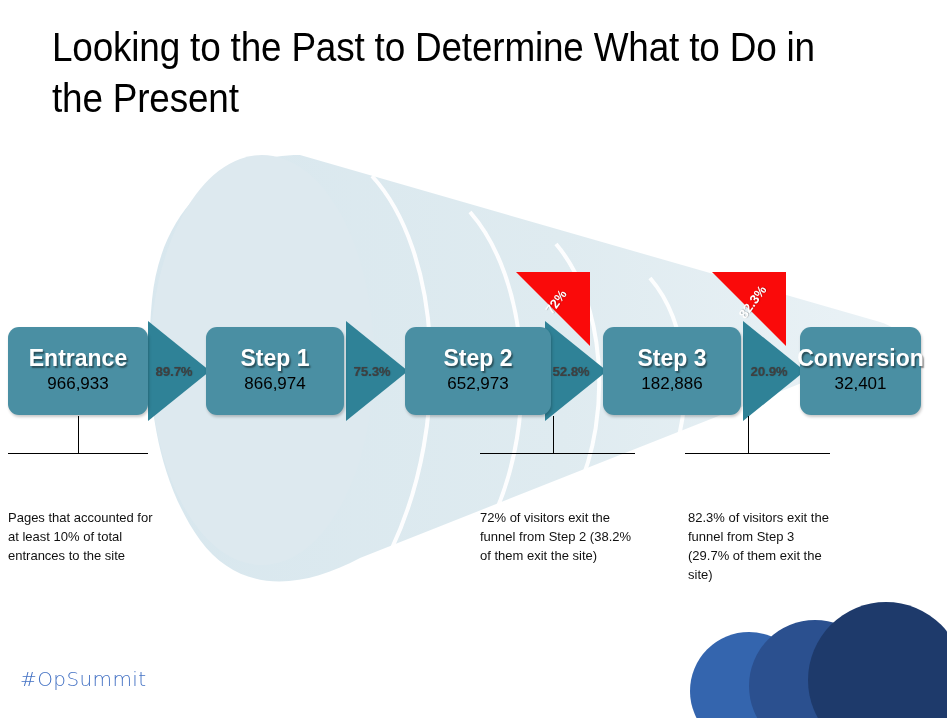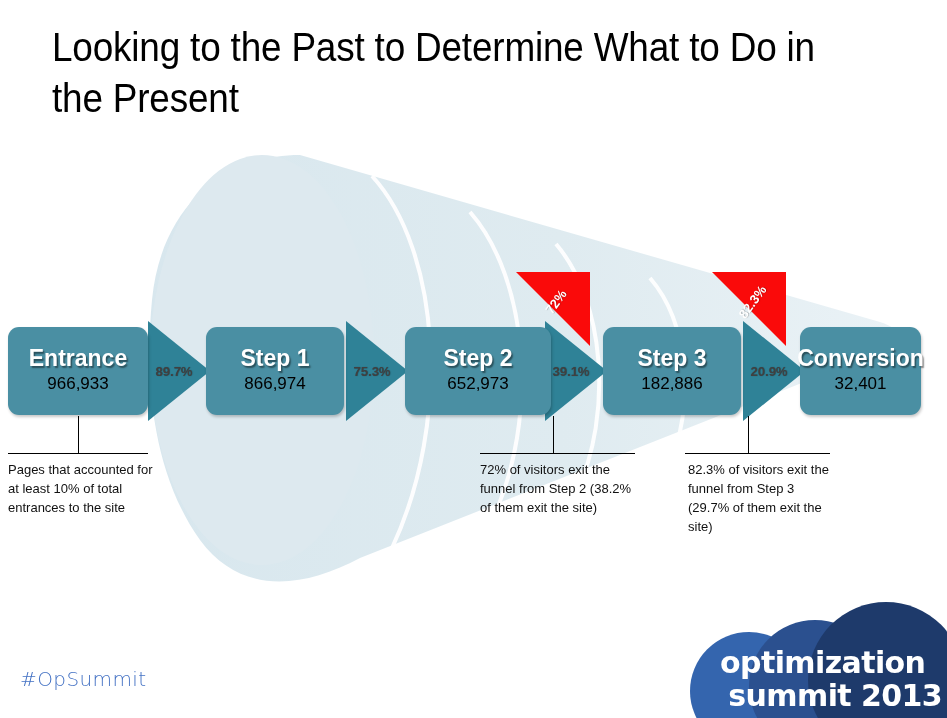--- a/index.html
+++ b/index.html
@@ -149,20 +149,21 @@
     background: #000000;
     z-index: 8;
   }
   .note {
     position: absolute;
     font-size: 13px;
     font-weight: 400;
     line-height: 1.47;
     color: #111111;
     z-index: 8;
+    margin-top: 48px;
   }
 
   
   #hashtag {
     position: absolute;
     left: 20px;
     top: 667px;
     font-size: 20px;
     font-weight: 300;
     letter-spacing: 0.4px;
@@ -270,21 +271,21 @@
 <div class="connector" style="left:148px;">
   <div class="chev"></div>
   <div class="pct">89.7%</div>
 </div>
 <div class="connector" style="left:346px;">
   <div class="chev"></div>
   <div class="pct">75.3%</div>
 </div>
 <div class="connector" style="left:545px;">
   <div class="chev"></div>
-  <div class="pct">39.1%</div>
+  <div class="pct">52.8%</div>
 </div>
 <div class="connector" style="left:743px;">
   <div class="chev"></div>
   <div class="pct">20.9%</div>
 </div>
 
 <div class="stage-box" style="left:8px; width:140px;">
   <div class="stage-label">Entrance</div>
   <div class="stage-value">966,933</div>
 </div>
@@ -316,17 +317,13 @@
 <div class="leader-stem" style="left:748px; top:416px; height:37px;"></div>
 <div class="leader-rule" style="left:685px; top:453px; width:145px;"></div>
 <div class="note" style="left:688px; top:460px; width:148px;">82.3% of visitors exit the funnel from Step 3 (29.7% of them exit the site)</div>
 
 <div id="hashtag">#OpSummit</div>
 
 <div id="logo">
   <div class="cloud cloud-left"></div>
   <div class="cloud cloud-mid"></div>
   <div class="cloud cloud-right"></div>
-  <div class="logo-text">
-    <span class="logo-line1">optimization</span>
-    <span class="logo-line2">summit 2013</span>
-  </div>
 </div>
 
 </body></html>

